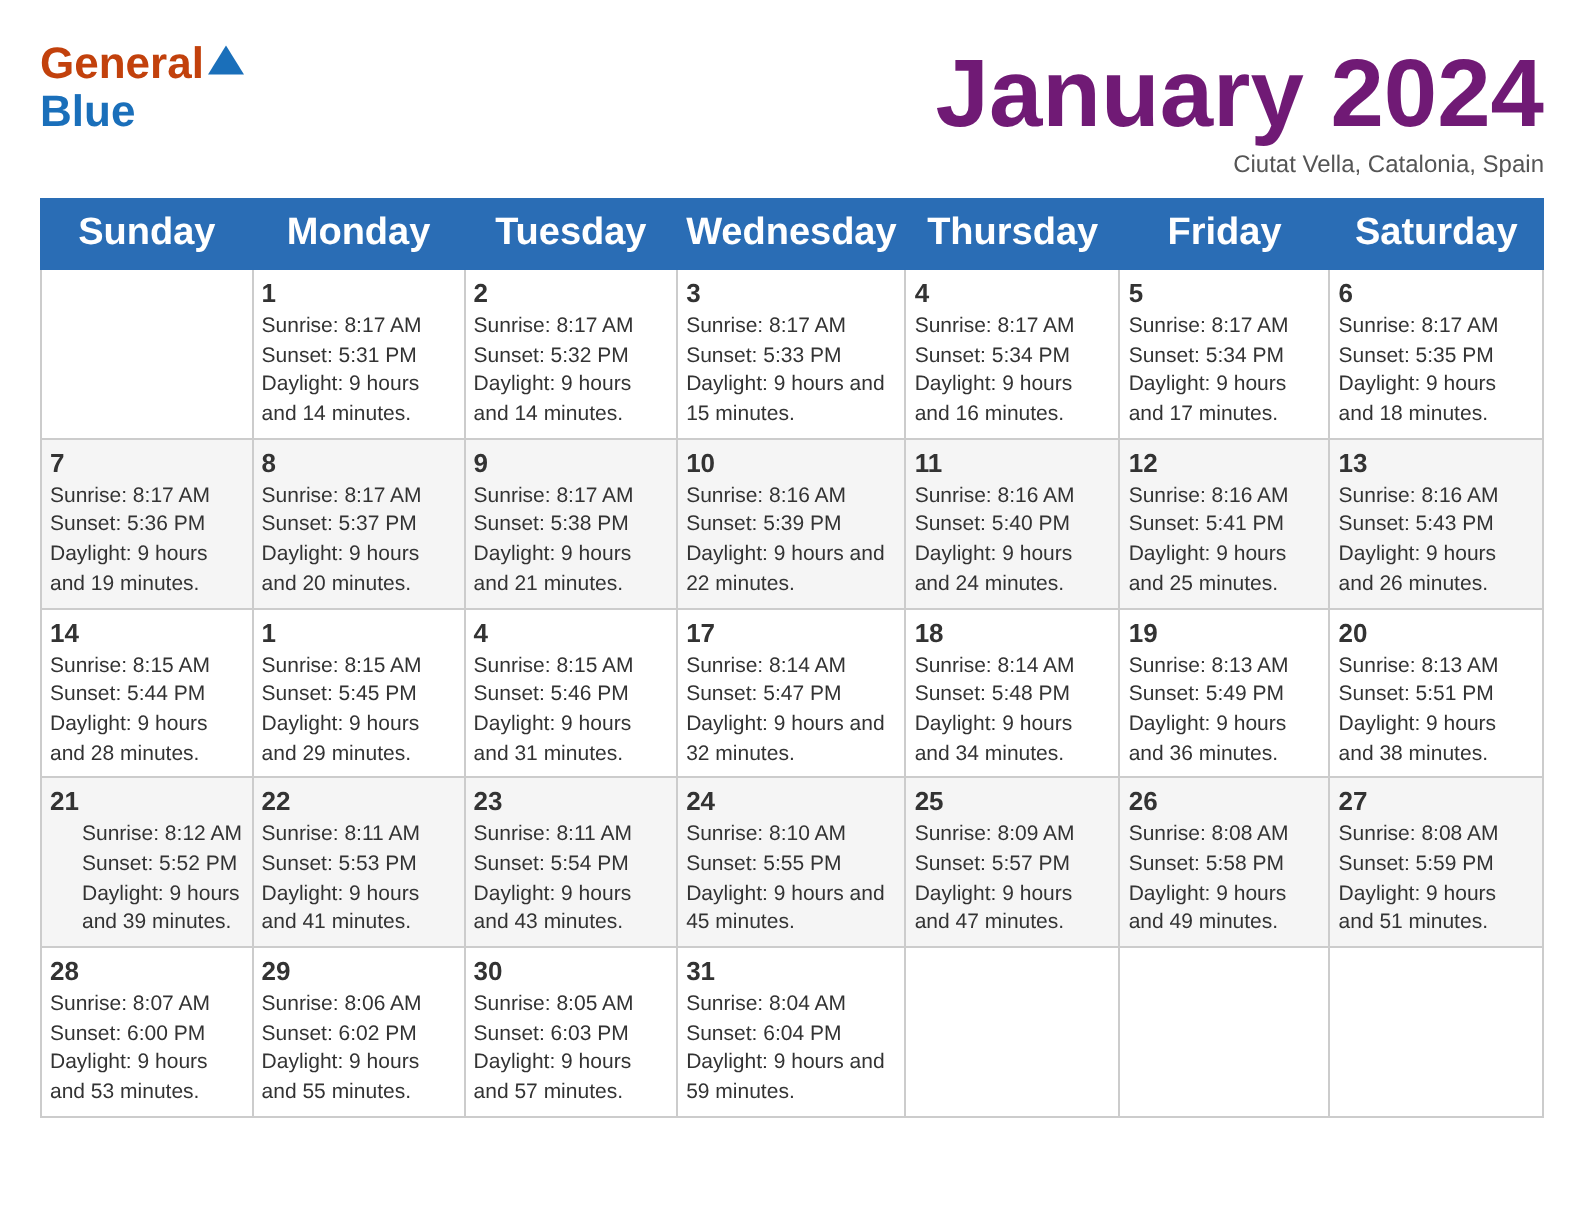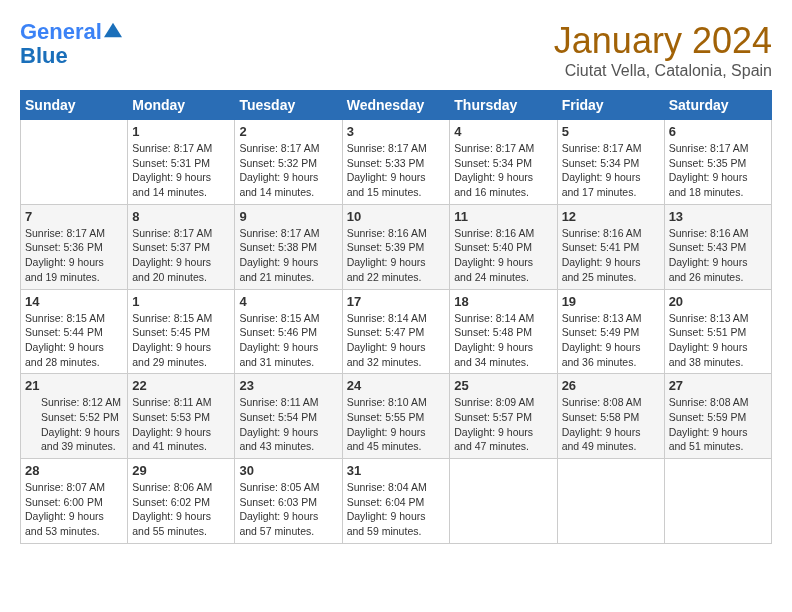--- a/index.html
+++ b/index.html
@@ -18,50 +18,50 @@
     }
     .logo {
       display: flex;
       align-items: center;
     }
     .logo-text {
       font-size: 22px;
       font-weight: bold;
       line-height: 1.1;
     }
-    .logo-general { color: #3b82f6; }
+    .logo-general { color: #c2410c; }
     .logo-blue { color: #1a6fba; }
     .logo-icon {
       width: 18px;
       height: 18px;
       margin-left: 2px;
     }
     .title-block {
       text-align: right;
     }
     .month-title {
-      font-size: 36px;
-      font-weight: normal;
-      color: #a16207;
+      font-size: 48px;
+      font-weight: bold;
+      color: #701a75;
     }
     .location {
-      font-size: 16px;
+      font-size: 12px;
       color: #555;
     }
     .calendar {
       width: 100%;
       border-collapse: collapse;
       font-size: 11px;
     }
     .calendar th {
       background-color: #2a6db5;
       color: #fff;
       padding: 6px 4px;
-      text-align: left;
-      font-size: 14px;
+      text-align: center;
+      font-size: 19px;
       font-weight: bold;
       border: 1px solid #2a6db5;
     }
     .calendar td {
       border: 1px solid #ccc;
       vertical-align: top;
       padding: 4px;
       width: 108px;
       min-height: 80px;
       background: #fff;

